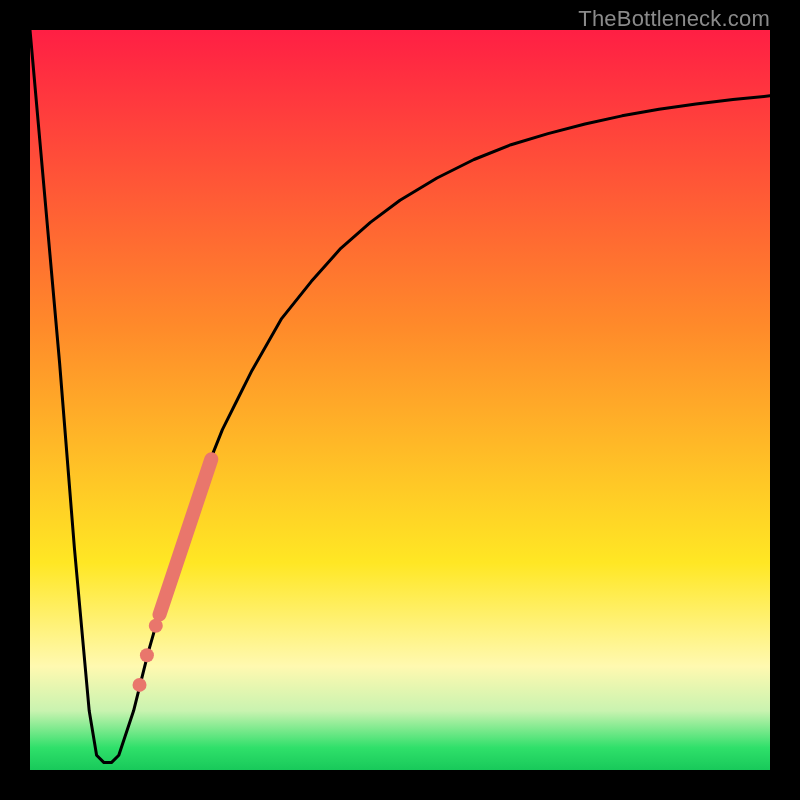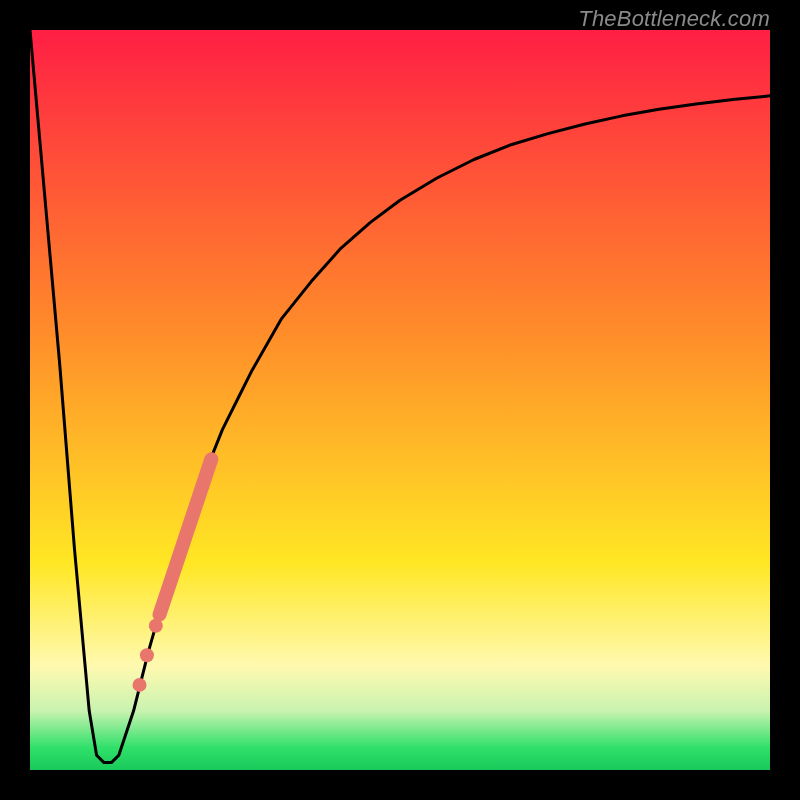--- a/index.html
+++ b/index.html
@@ -39,21 +39,20 @@
     height: 100%;
   }
   .watermark {
     position: absolute;
     top: 6px;
     right: 30px;
     font-family: Arial, Helvetica, sans-serif;
     font-size: 22px;
     color: #8a8a8a;
     letter-spacing: 0.2px;
-    font-style: italic;
   }
 </style>
 </head>
 <body>
 
 <div class="frame">
   <div class="plot">
     <svg class="gradient" viewBox="0 0 740 740" preserveAspectRatio="none">
       <defs>
         <linearGradient id="bg" x1="0" y1="0" x2="0" y2="1">

